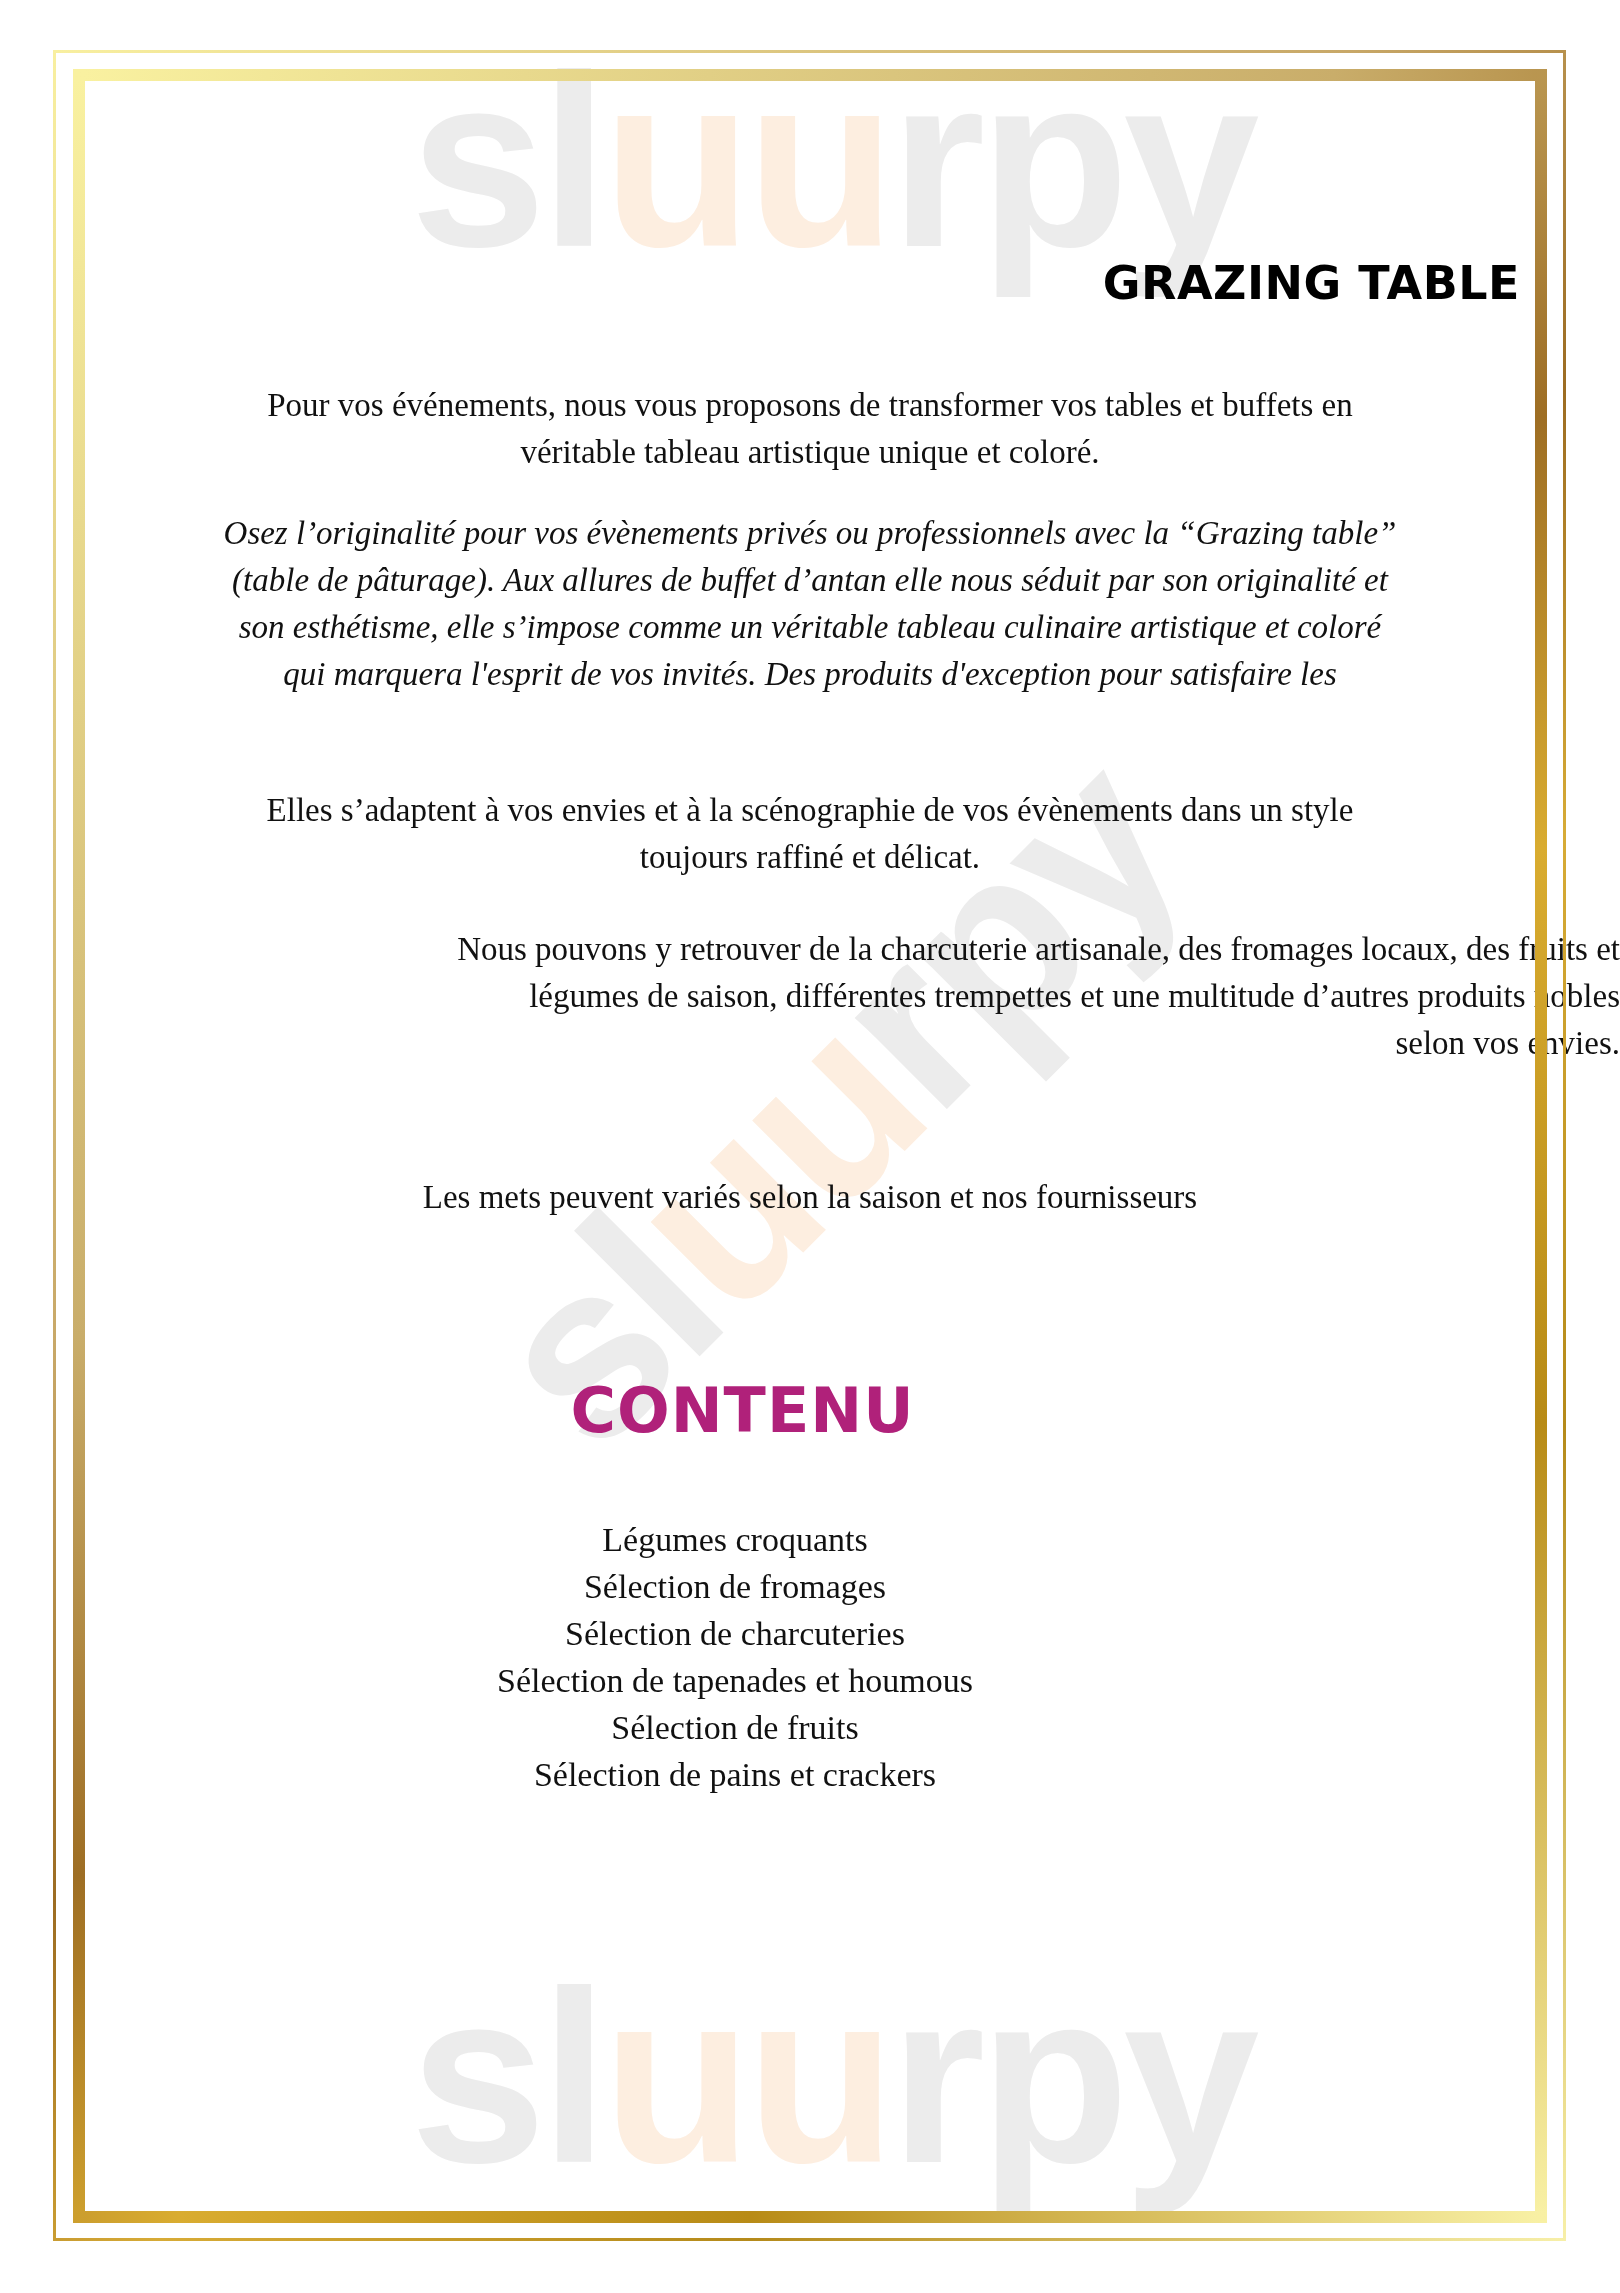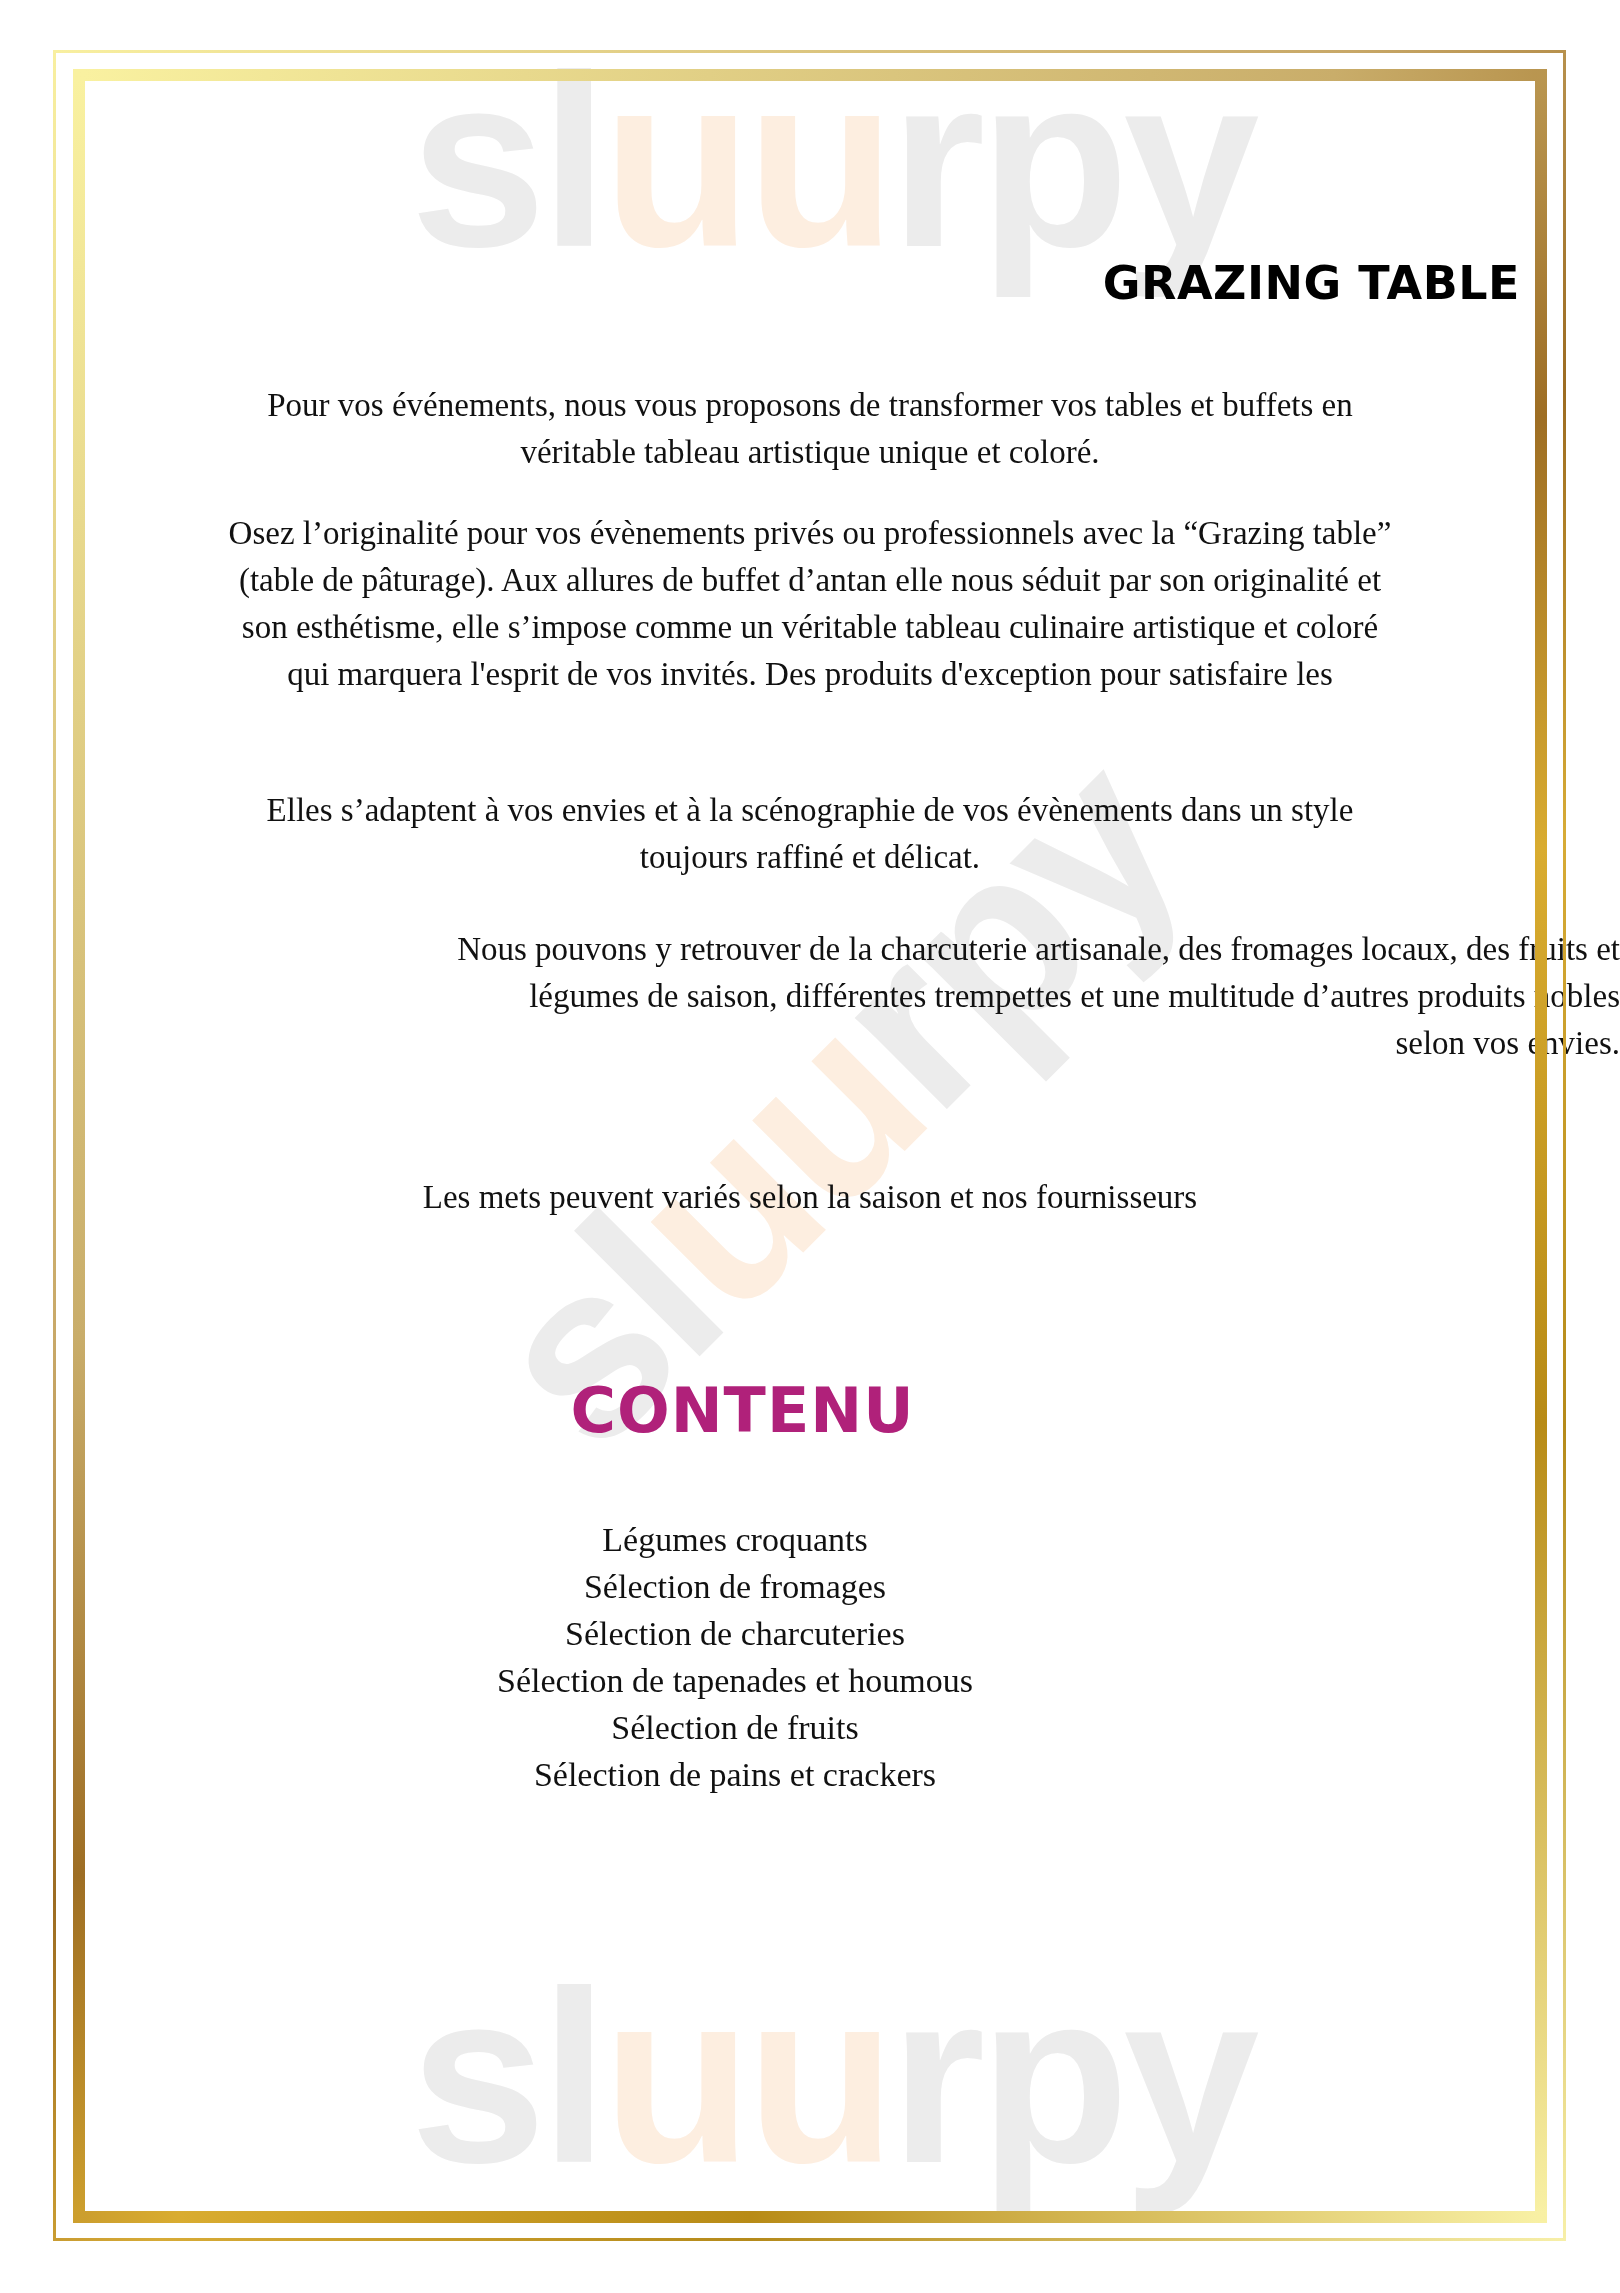--- a/index.html
+++ b/index.html
@@ -52,21 +52,21 @@
     font-size: 62px; line-height: 78px; color: #b0217a; top: 1372px;
     letter-spacing: 1px;
   }
   .para {
     position: absolute; left: 0; width: 1620px; text-align: center;
     font-family: "Liberation Serif", serif; font-size: 33px; line-height: 47px;
     color: #111111;
   }
   .para .line { display: block; white-space: nowrap; }
   .p1 { top: 382px; }
-  .p2 { top: 510px; }
+  .p2 { top: 510px; font-style: italic; }
   .p3 { top: 787px; }
   .p4 { top: 926px; }
   .p5 { top: 1174px; }
 
   .list {
     position: absolute; left: 8px; width: 1454px; top: 1516px; text-align: center;
     font-family: "Liberation Serif", serif; font-size: 34px; line-height: 47px;
     color: #111111; margin: 0; padding: 0; list-style: none;
   }
   .list li { display: block; white-space: nowrap; }

